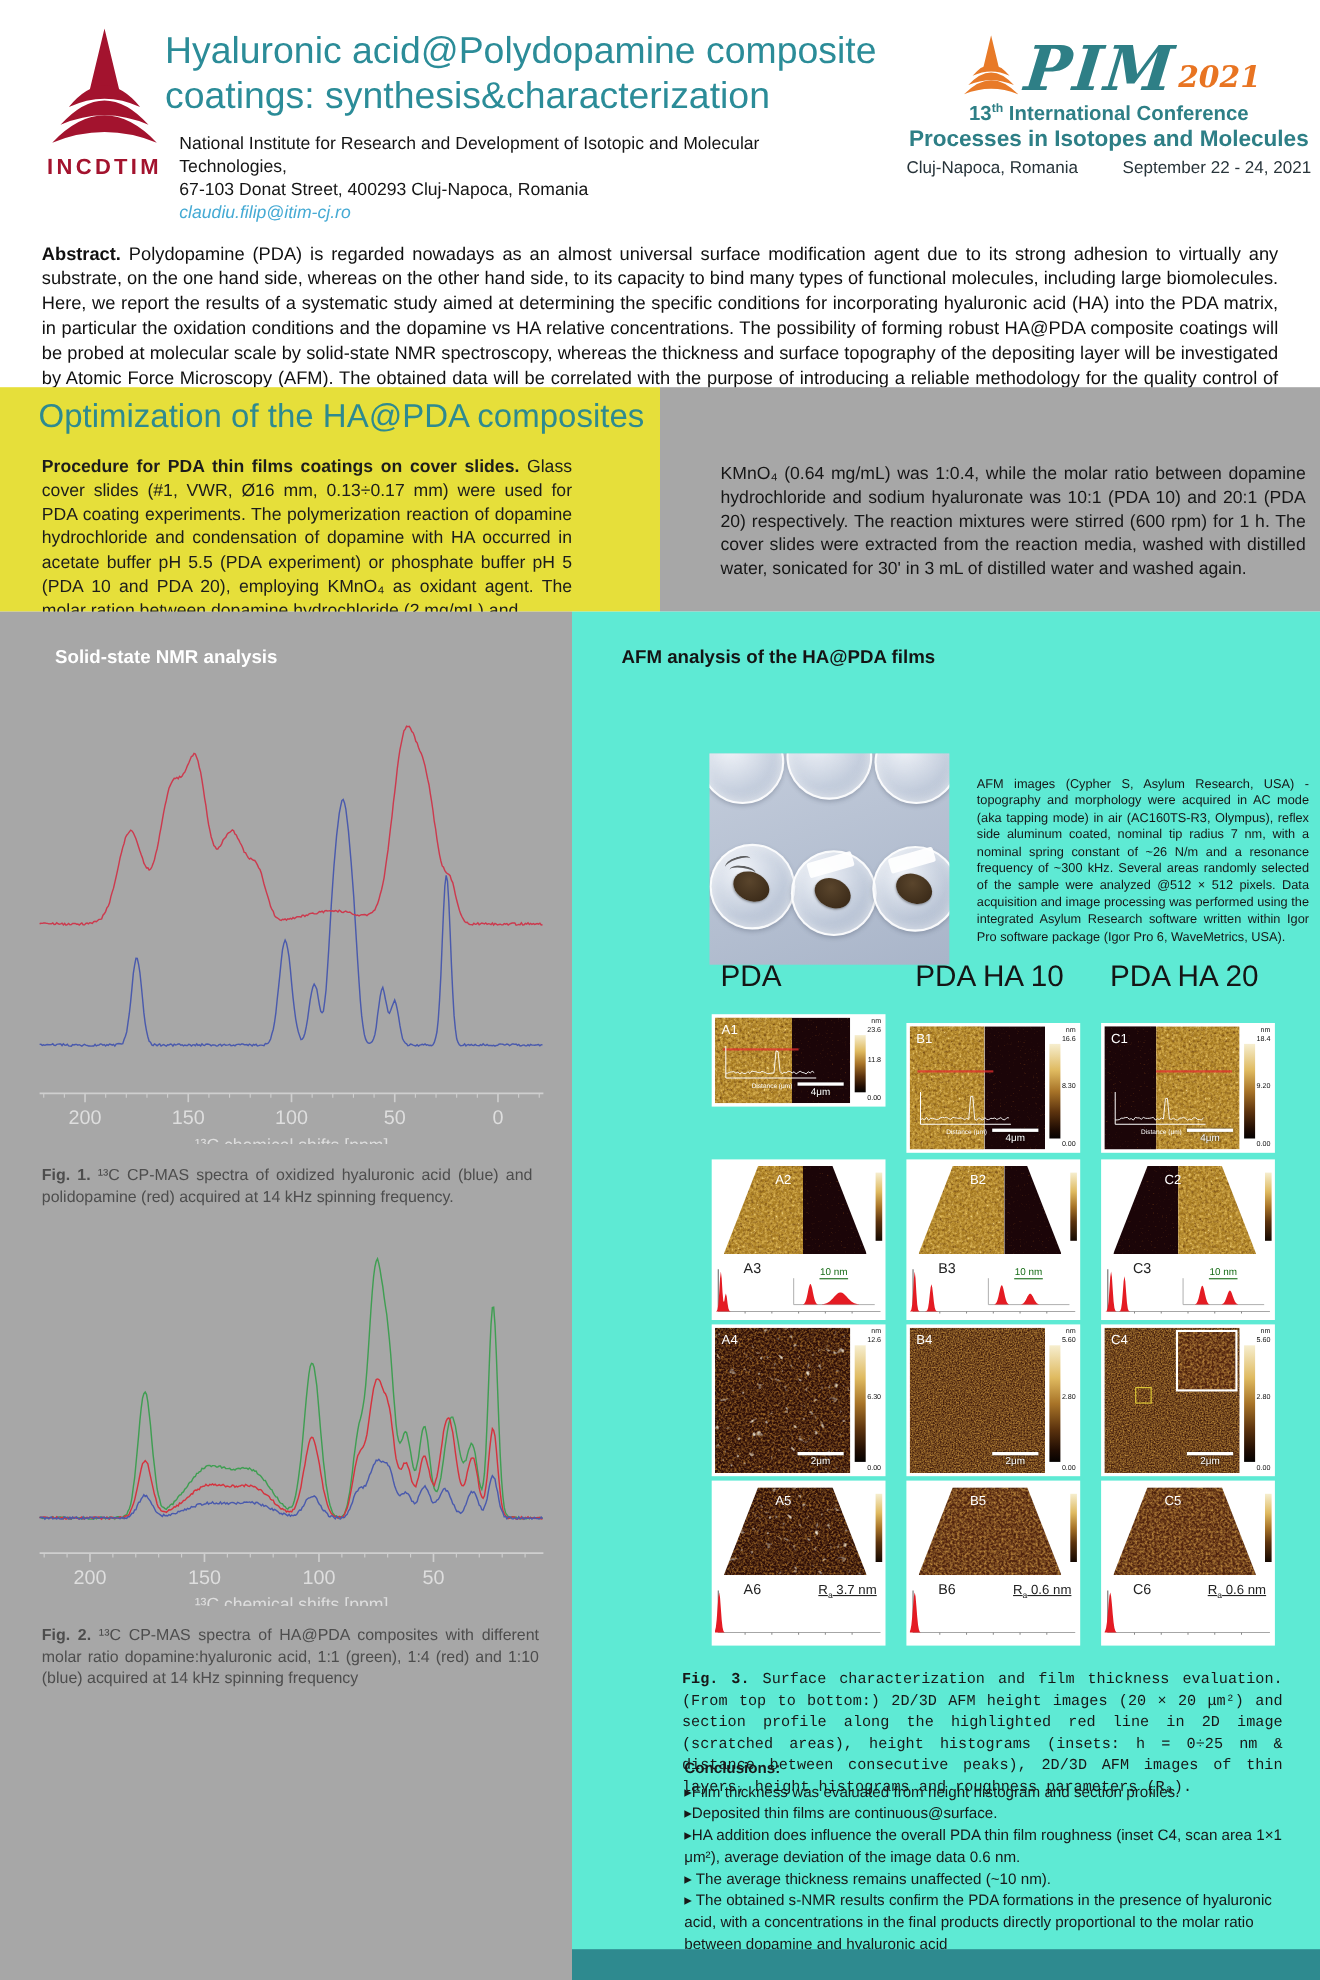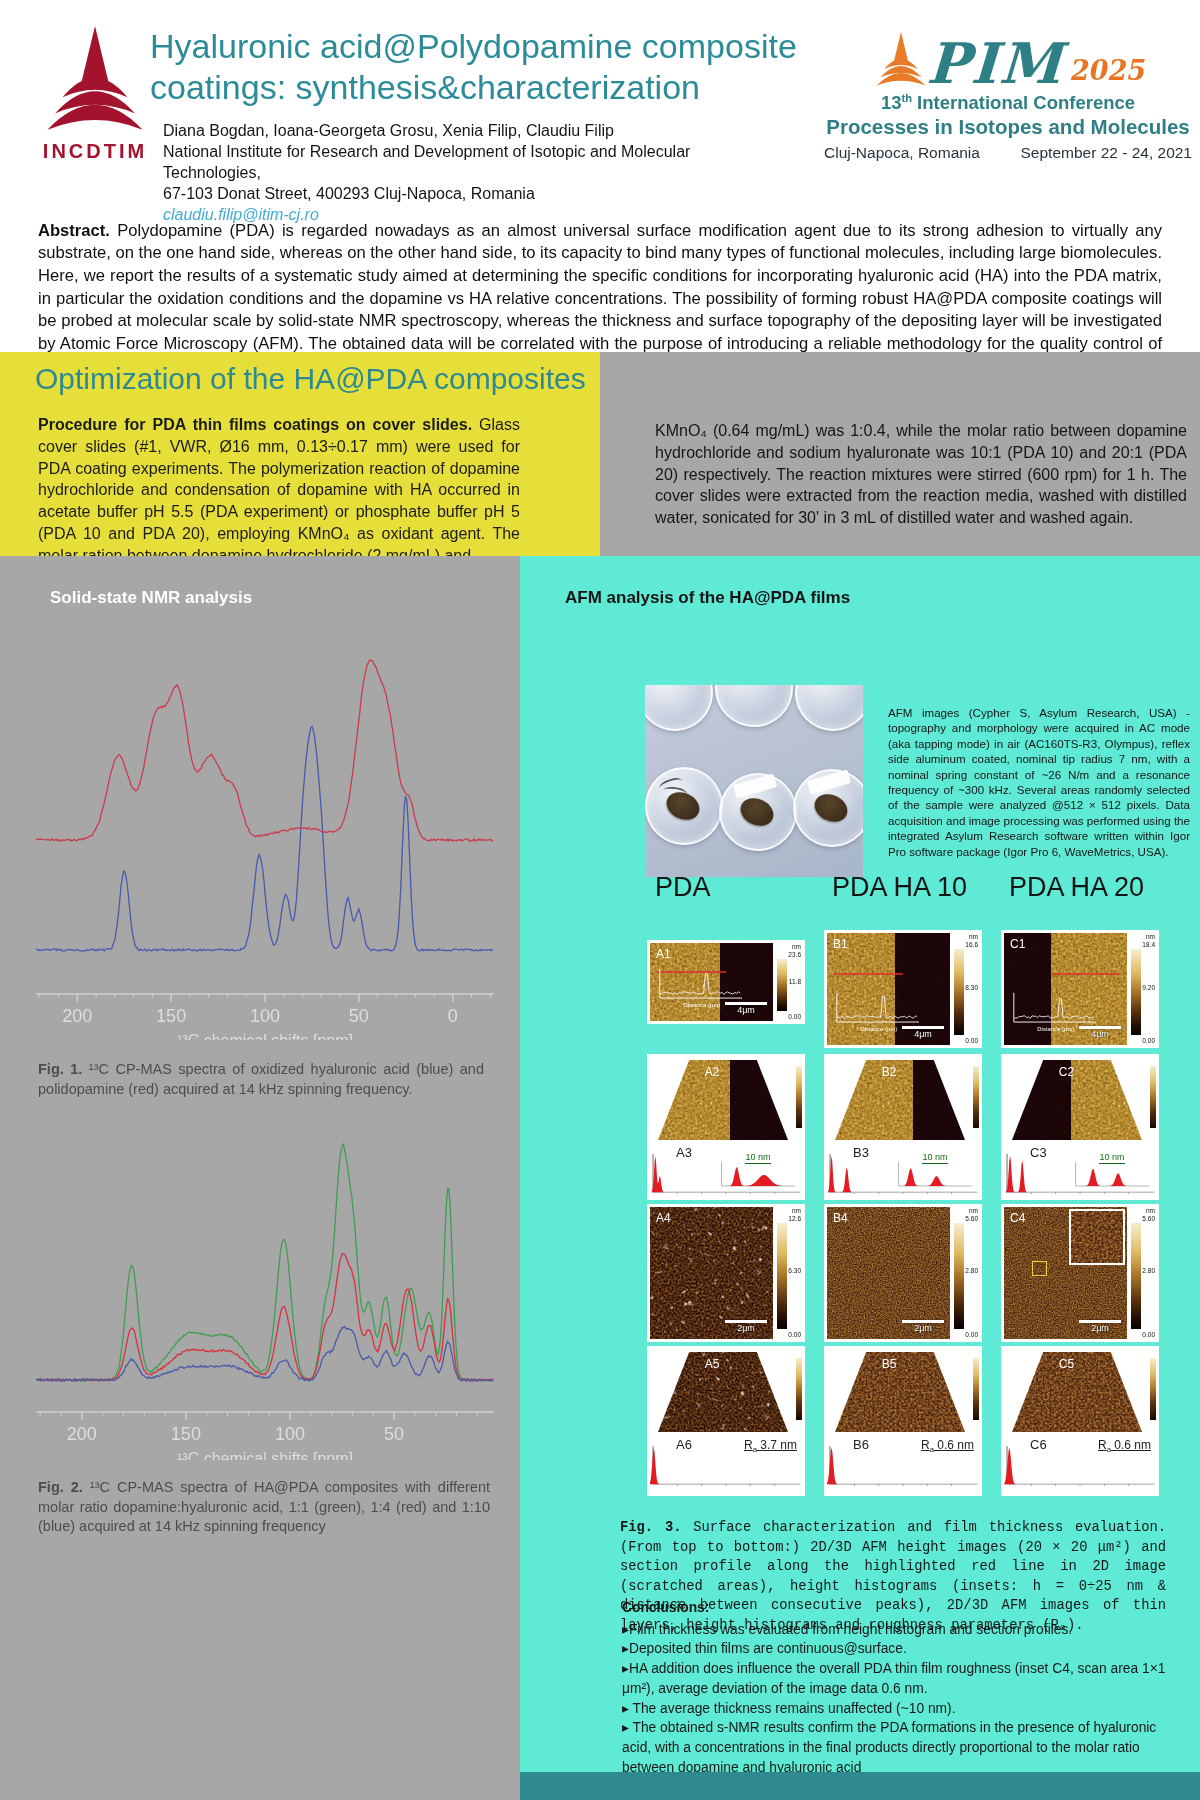--- a/index.html
+++ b/index.html
@@ -164,38 +164,37 @@
       </g>
     </svg>
     <div class="logo-name">INCDTIM</div>
   </div>
 
   <div class="titleblock">
     <div class="title"><span>Hyaluronic acid@Polydopamine composite</span><br><span>coatings: synthesis&amp;characterization</span></div>
   </div>
 
   <div class="meta">
-    <div>Diana Bogdan, Ioana-Georgeta Grosu, Xenia Filip, Claudiu Filip</div>
     <div>National Institute for Research and Development of Isotopic and Molecular Technologies,</div>
     <div>67-103 Donat Street, 400293 Cluj-Napoca, Romania</div>
     <div class="email">claudiu.filip@itim-cj.ro</div>
   </div>
 
   <div class="conf">
     <div class="confLogo">
       <svg width="62" height="56" viewBox="0 0 100 100">
         <g fill="#e87a28">
           <path d="M50 0 L37 54 Q50 44 63 54 Z"></path>
           <path d="M20 66 Q50 30 80 66 Q50 52 20 66 Z"></path>
           <path d="M13 81 Q50 40 87 81 Q50 65 13 81 Z"></path>
           <path d="M6 96 Q50 50 94 96 Q50 78 6 96 Z"></path>
         </g>
       </svg>
       <span class="pim">PIM</span>
-      <span class="pimyear">2025</span>
+      <span class="pimyear">2021</span>
     </div>
     <div class="confL1"><span>13</span><sup>th</sup><span> International Conference</span></div>
     <div class="confL2">Processes in Isotopes and Molecules</div>
     <div class="confL3">
       <span>Cluj-Napoca, Romania</span>
       <span>September 22 - 24, 2021</span>
     </div>
   </div>
 
   <p class="abstract"><span class="b">Abstract.</span><span> Polydopamine (PDA) is regarded nowadays as an almost universal surface modification agent due to its strong adhesion to virtually any substrate, on the one hand side, whereas on the other hand side, to its capacity to bind many types of functional molecules, including large biomolecules. Here, we report the results of a systematic study aimed at determining the specific conditions for incorporating hyaluronic acid (HA) into the PDA matrix, in particular the oxidation conditions and the dopamine vs HA relative concentrations. The possibility of forming robust HA@PDA composite coatings will be probed at molecular scale by solid-state NMR spectroscopy, whereas the thickness and surface topography of the depositing layer will be investigated by Atomic Force Microscopy (AFM). The obtained data will be correlated with the purpose of introducing a reliable methodology for the quality control of the deposited HA@PDA thin film, which is a necessary initial step in the perspective of the potential biomedical applications of this composite material, for instance in implantology</span></p>
@@ -302,21 +301,21 @@
       <div class="dish" style="left:148px;top:84px;width:74px;height:74px;">
         <div class="strip"></div>
         <div class="sample"></div>
       </div>
     </div>
 
     <p class="afmDesc">AFM images (Cypher S, Asylum Research, USA) - topography and morphology were acquired in AC mode (aka tapping mode) in air (AC160TS-R3, Olympus), reflex side aluminum coated, nominal tip radius 7 nm, with a nominal spring constant of ~26 N/m and a resonance frequency of ~300 kHz. Several areas randomly selected of the sample were analyzed @512 × 512 pixels. Data acquisition and image processing was performed using the integrated Asylum Research software written within Igor Pro software package (Igor Pro 6, WaveMetrics, USA).</p>
 
     <div id="afmGrid">
         <div class="gridhdr" style="left:135px">PDA</div>
-        <div class="pnl" style="left:127px;top:384px;height:84px">
+        <div class="pnl" style="left:127px;top:366px;height:84px">
           <div class="pimg">
             <div class="tex" style="width:57%">
               <svg preserveAspectRatio="none">
                 <rect width="100%" height="100%" filter="url(#texGold)"></rect>
               </svg>
             </div>
             <div class="tex" style="width:43%">
               <svg preserveAspectRatio="none">
                 <rect width="100%" height="100%" filter="url(#texDark)"></rect>
               </svg>

